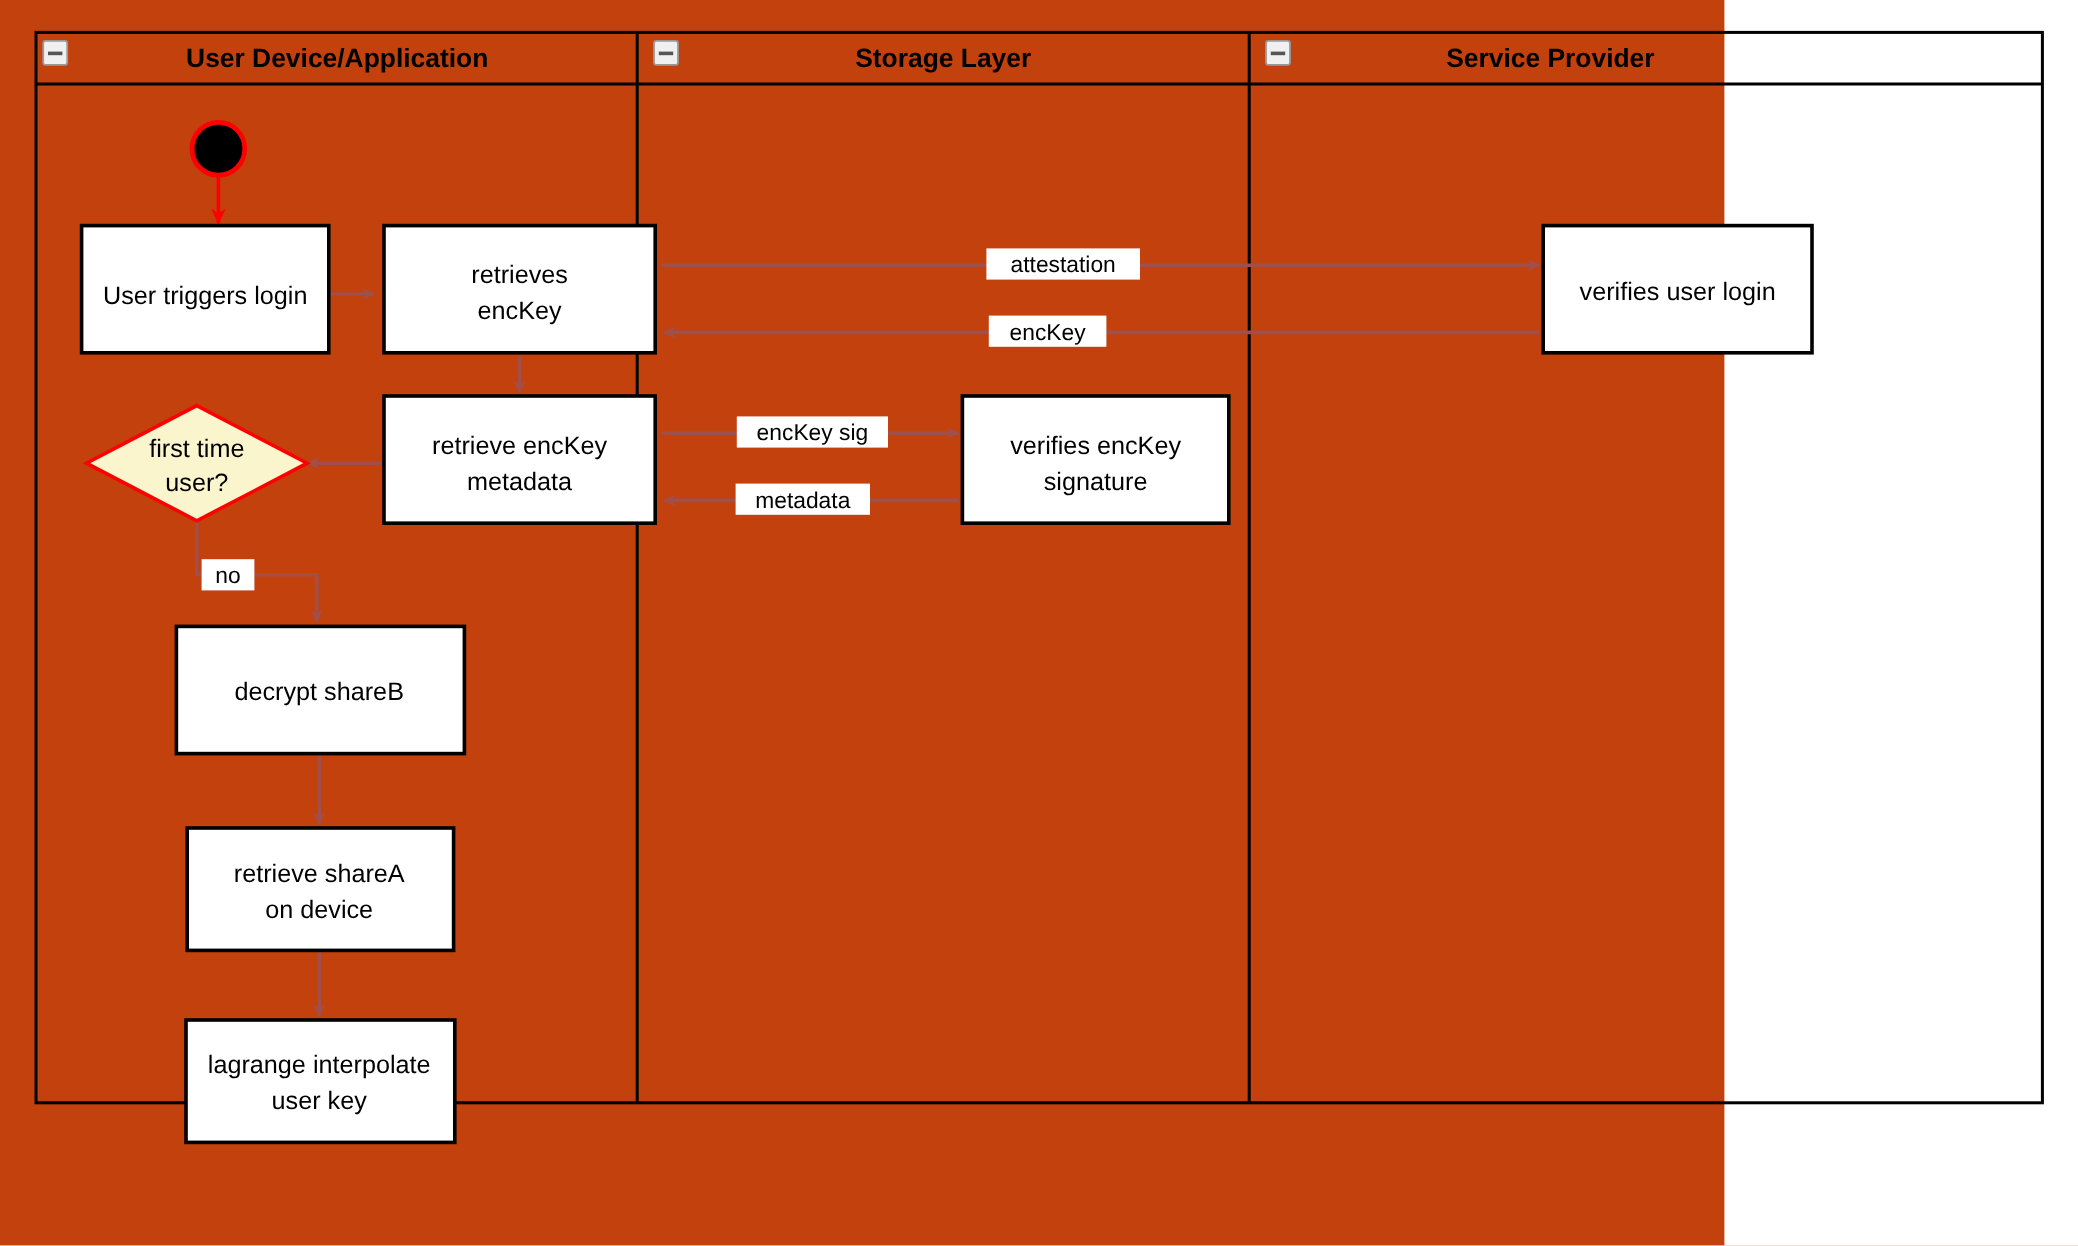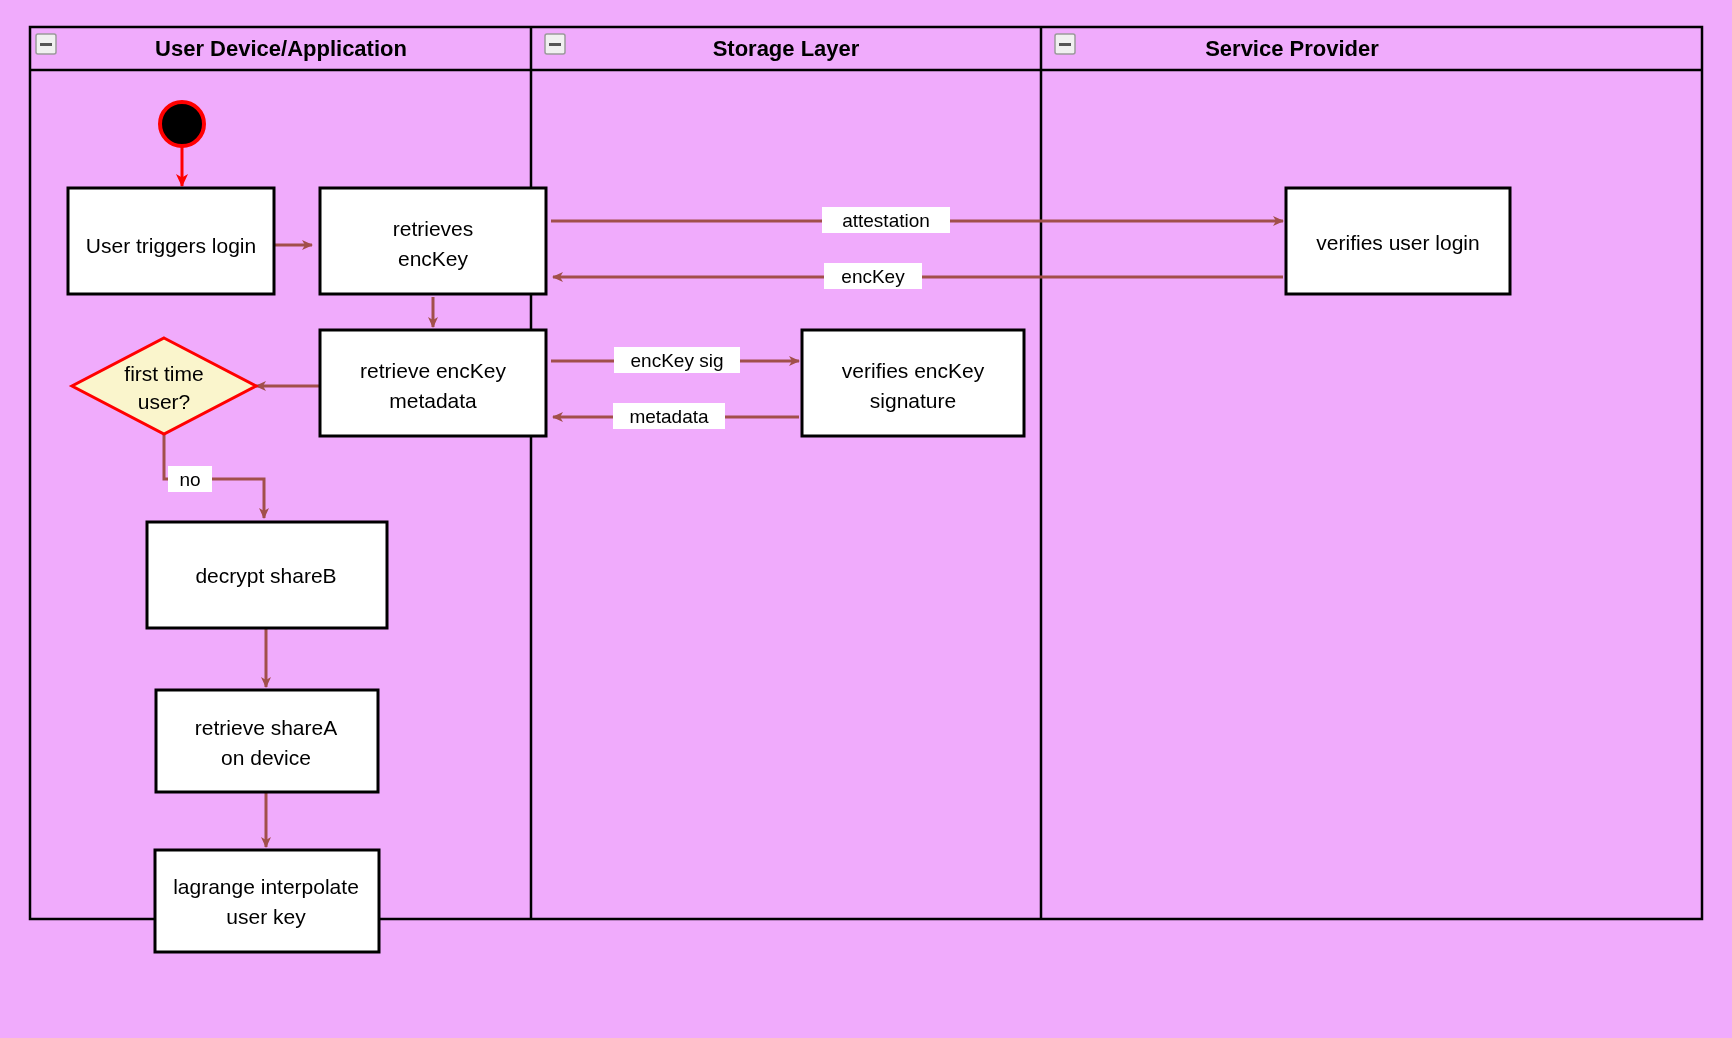--- a/index.html
+++ b/index.html
@@ -8,23 +8,23 @@
     background: #ffffff;
   }
   body {
     width: 1732px;
     height: 1038px;
     font-family: "Liberation Sans", sans-serif;
     overflow: hidden;
   }
   #canvas {
     position: relative;
-    width: 1732px;
+    width: 1437px;
     height: 1038px;
-    background: #f0abfc;
+    background: #c2410c;
   }
   svg.diagram {
     position: absolute;
     left: 0;
     top: 0;
     width: 1732px;
     height: 1038px;
   }
   .lane-title {
     font-family: "Liberation Sans", sans-serif;

